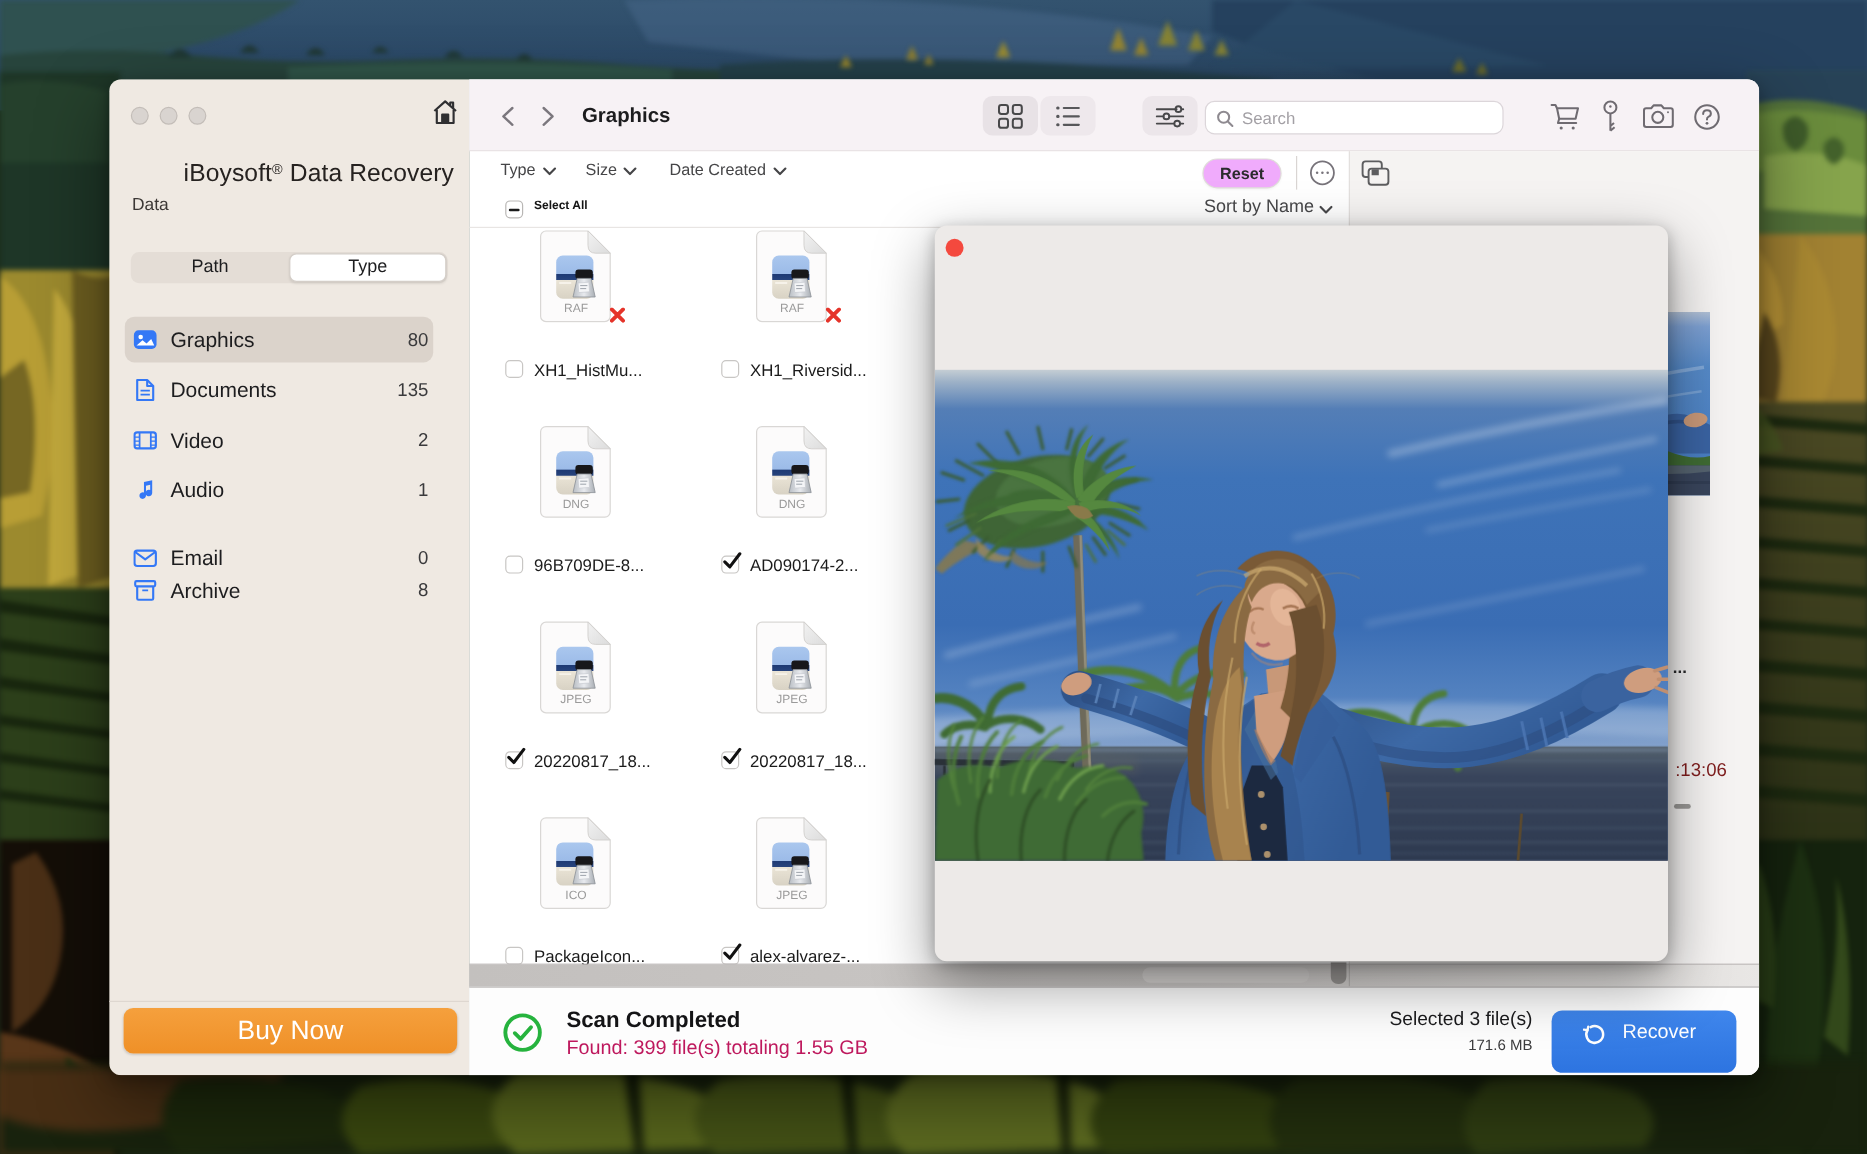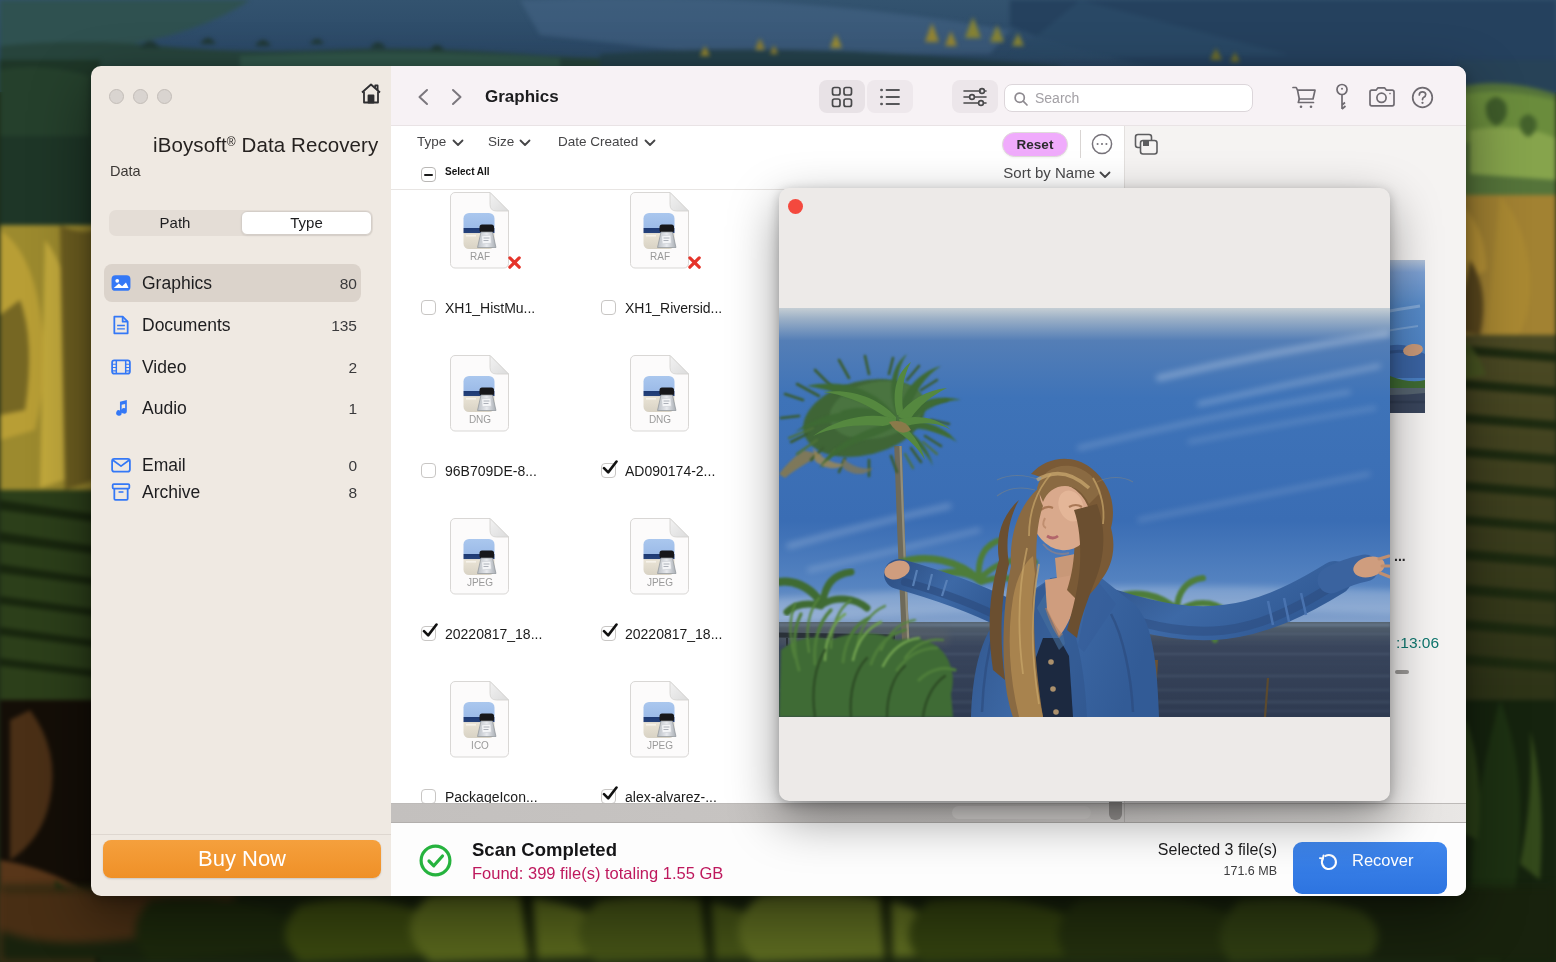--- a/index.html
+++ b/index.html
@@ -447,21 +447,21 @@
           <path d="M0 100 L40 88 Q58 82 70 87 L85 94 L85 118 L0 118 Z" fill="#3a63a2"></path>
           <path d="M0 106 L42 94 Q58 89 72 93" stroke="#2b4a7c" stroke-width="3" opacity="0.6" fill="none"></path>
           <ellipse cx="73" cy="90" rx="10" ry="6" fill="#c89878" transform="rotate(-8 73 90)"></ellipse>
           <path d="M0 118 q26 -12 50 -2 q20 8 35 4 l0 14 l-85 0 z" fill="#3f6b33"></path>
           <path d="M14 116 q18 -10 34 -2 l-8 8 l-24 0 z" fill="#4e7d3a"></path>
           <rect y="128" width="85" height="25" fill="#39455c"></rect>
           <path d="M0 128 h85 v5 q-42 5 -85 -2 z" fill="#55636f"></path>
           <path d="M0 142 h85" stroke="#2e3a50" stroke-width="2.5" opacity="0.7"></path>
         </svg>
         <div class="abs" style="left:269px;top:422px;font-size:14px;color:#2a2a2c;font-weight:bold;">...</div>
-        <div class="abs" style="left:271px;top:508px;font-size:15.5px;color:#0f766e;">:13:06</div>
+        <div class="abs" style="left:271px;top:508px;font-size:15.5px;color:#7f1d1d;">:13:06</div>
         <div class="abs" style="left:270px;top:544px;width:14px;height:4px;background:#9a9896;border-radius:2px;"></div>
       </div>
       <div id="scrollband">
         <div class="abs" style="left:0;top:737px;width:1075px;height:19px;border-top:1px solid #bdbab8;box-sizing:border-box;background:linear-gradient(90deg,#c3c0be 0%,#c9c6c4 55%,#d6d3d1 72%,#e9e7e5 100%);"></div>
         <div class="abs" style="left:561px;top:740px;width:139px;height:13px;background:#d7d4d2;border-radius:6.5px;"></div>
         <div class="abs" style="left:733px;top:737px;width:1px;height:19px;background:#b9b6b4;"></div>
         <div class="abs" style="left:718px;top:736px;width:13px;height:18px;background:#979492;border-radius:0 0 6px 6px;"></div>
       </div>
       <div id="bottombar">
         <svg class="abs" style="left:28px;top:21px;" width="33" height="33" viewBox="0 0 33 33" fill="none" stroke="#26b33e" stroke-width="3.2" stroke-linecap="round" stroke-linejoin="round">

